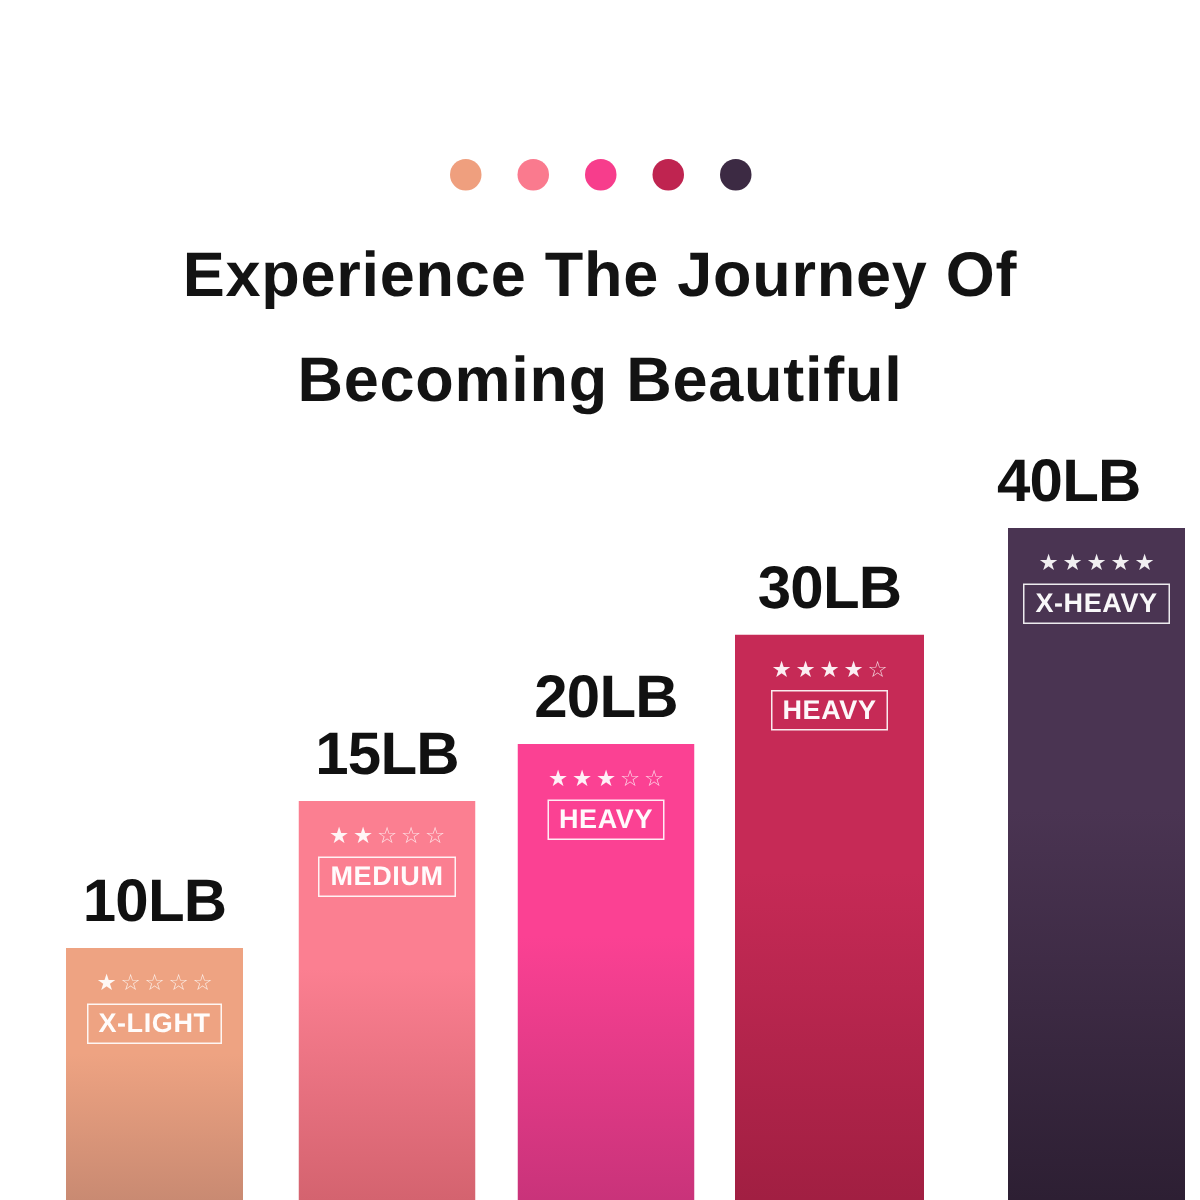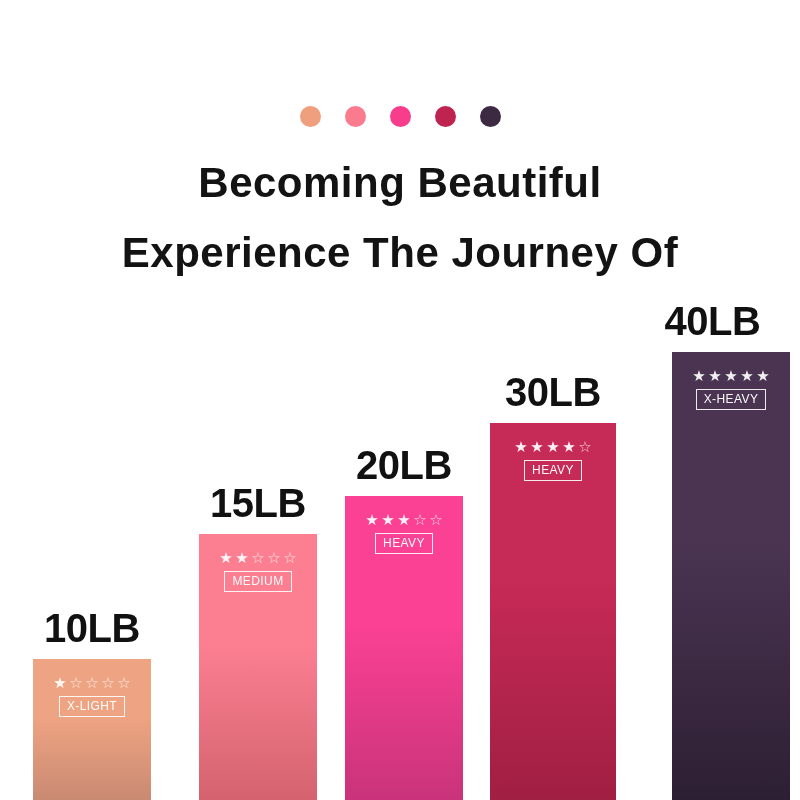--- a/index.html
+++ b/index.html
@@ -116,48 +116,48 @@
     display: block;
     width: 14px;
     text-align: center;
   }
   .stars .star.empty {
     color: rgba(255,255,255,0.78);
   }
   .level-box {
     border: 1.6px solid rgba(255,255,255,0.9);
     color: rgba(255,255,255,0.97);
-    font-size: 12px;
-    font-weight: normal;
+    font-size: 18px;
+    font-weight: bold;
     padding: 3px 7px 4px 7px;
     letter-spacing: 0.4px;
     white-space: nowrap;
     line-height: 1;
   }
 </style>
 </head>
 <body>
 
 <div class="poster">
 
   <div class="dots-row">
       <span class="dot" style="background: rgb(239, 159, 126);"></span>
       <span class="dot" style="background: rgb(250, 122, 142);"></span>
       <span class="dot" style="background: rgb(247, 61, 140);"></span>
       <span class="dot" style="background: rgb(191, 36, 80);"></span>
       <span class="dot" style="background: rgb(60, 42, 67);"></span>
     </div>
 
   <div class="headline">
+    <span class="line">Experience The Journey Of</span>
     <span class="line">Becoming Beautiful</span>
-    <span class="line">Experience The Journey Of</span>
   </div>
 
   <div class="chart">
-      <div class="bar-group" style="left: 33px; width: 118px; height: 141px;">
+      <div class="bar-group" style="left: 44px; width: 118px; height: 168px;">
         <div class="bar-weight">10LB</div>
         <div class="bar">
           <div class="bar-inner" style="background: linear-gradient(rgb(238, 163, 130) 0%, rgb(238, 163, 130) 42%, rgb(201, 138, 114) 100%);"></div>
           <div class="bar-badge">
             <div class="stars">
               <span class="star">★</span>
               <span class="star empty">☆</span>
               <span class="star empty">☆</span>
               <span class="star empty">☆</span>
               <span class="star empty">☆</span>

